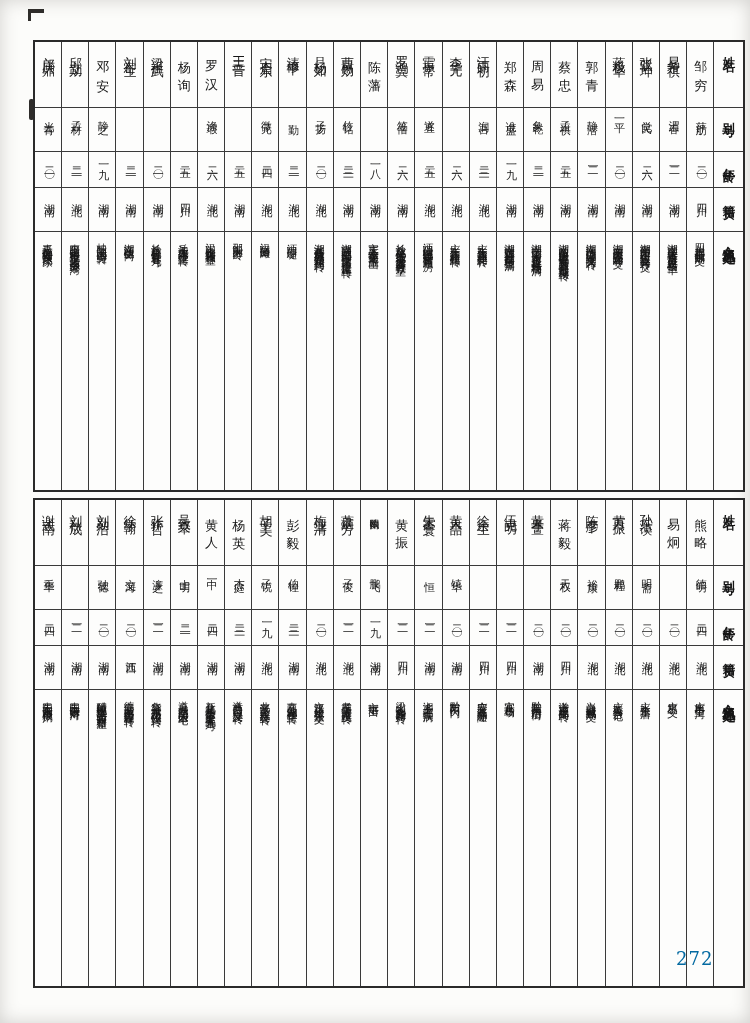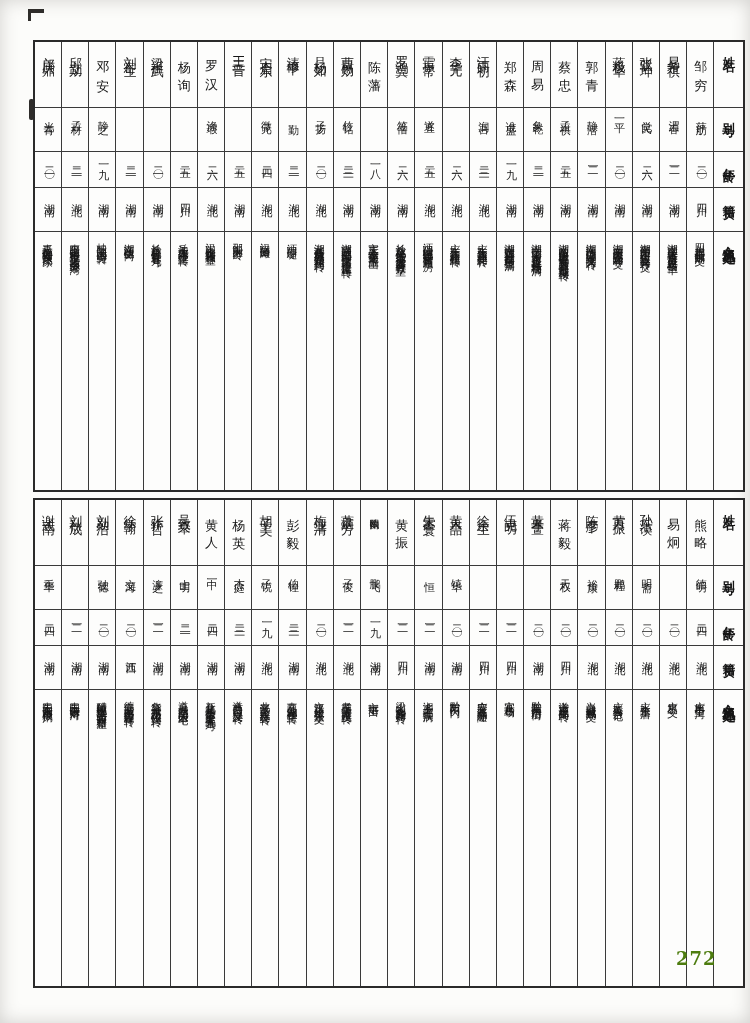--- a/index.html
+++ b/index.html
@@ -37,21 +37,21 @@
   .c-age .vtext{padding-top:5px;letter-spacing:2px;}
   .c-native .vtext{padding-top:7px;letter-spacing:2px;}
   .c-addr .vtext{padding-top:3px;letter-spacing:1.5px;line-height:12px;max-height:97%;}
   .header-col .cell{font-weight:bold;}
   .h2{padding-top:8px;letter-spacing:15px;font-size:12.5px;}
   .h2s{padding-top:6px;letter-spacing:7px;font-size:12.5px;}
   .h2t{padding-top:4px;letter-spacing:3px;font-size:12.5px;}
   .h-addr{padding-top:30px;letter-spacing:28px;font-size:13px;}
   .page-number{
     position:absolute;left:676px;top:948px;font-family:"DejaVu Serif",serif;
-    font-size:18px;color:#4d7c0f;letter-spacing:1px;font-weight:bold;
+    font-size:18px;color:#0369a1;letter-spacing:1px;
   }
   .artifact{position:absolute;background:#2e2c2a;}
   .a1{left:28px;top:9px;width:16px;height:4px;}
   .a2{left:28px;top:9px;width:3px;height:12px;}
   .a3{left:29px;top:99px;width:5px;height:21px;border-radius:2px;}
 </style>
 </head>
 <body>
 
 <div class="page">

